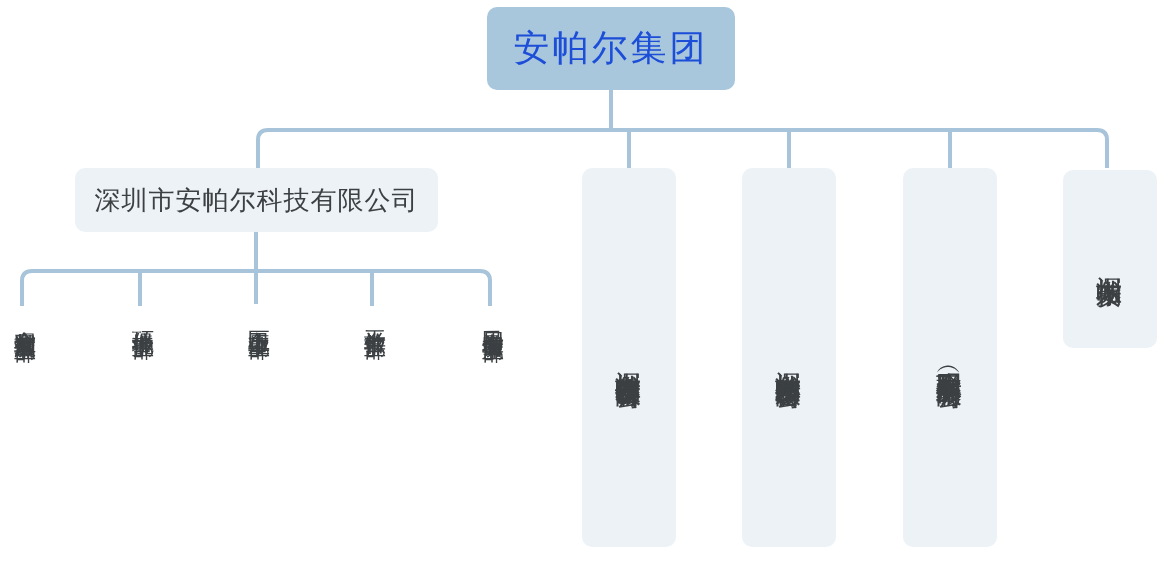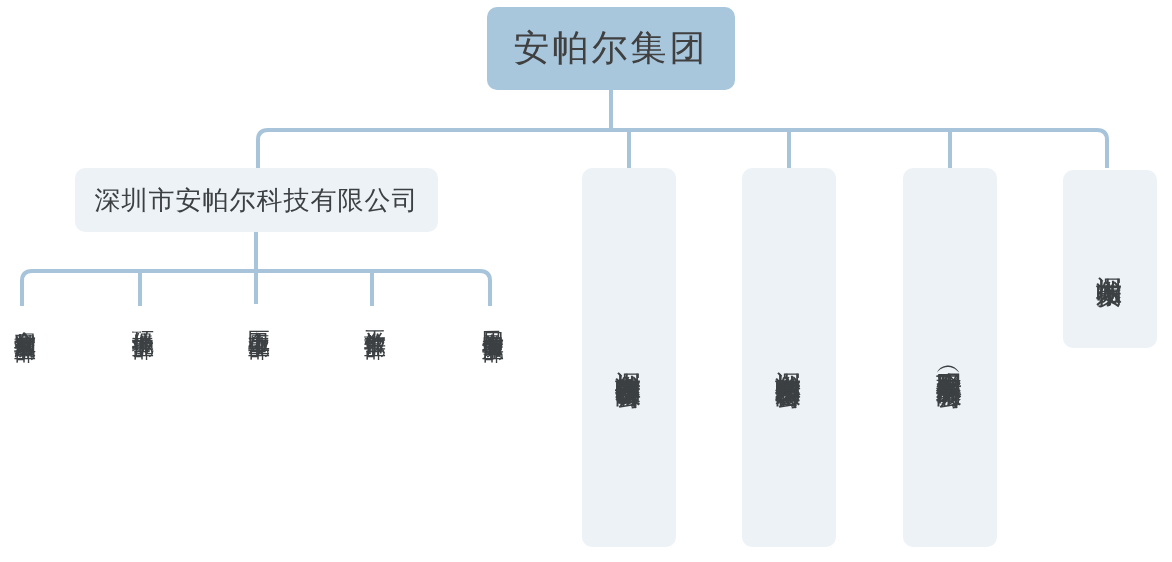--- a/index.html
+++ b/index.html
@@ -27,21 +27,21 @@
     border-radius: 10px;
     display: flex;
     align-items: center;
     justify-content: center;
     color: #3c4043;
   }
   .node.root {
     background: #a8c6dc;
     font-size: 36px;
     letter-spacing: 3px;
-    color: #404040;
+    color: #1d4ed8;
   }
   .node.child {
     background: #edf2f6;
     font-size: 26px;
     letter-spacing: 1px;
   }
   .vtext {
     writing-mode: vertical-lr;
     text-orientation: mixed;
     font-size: 24px;

